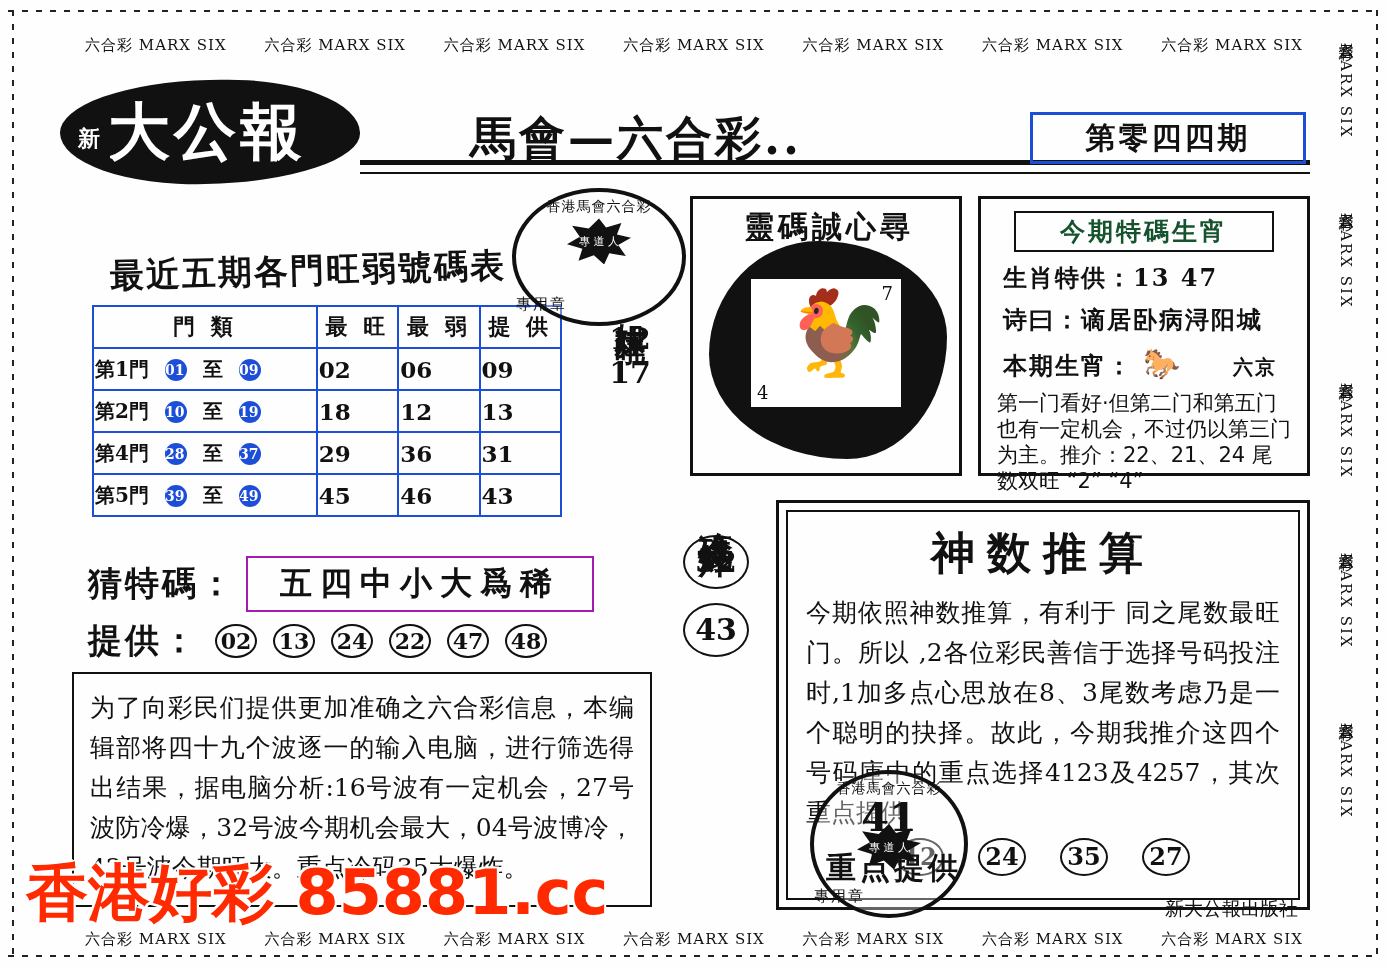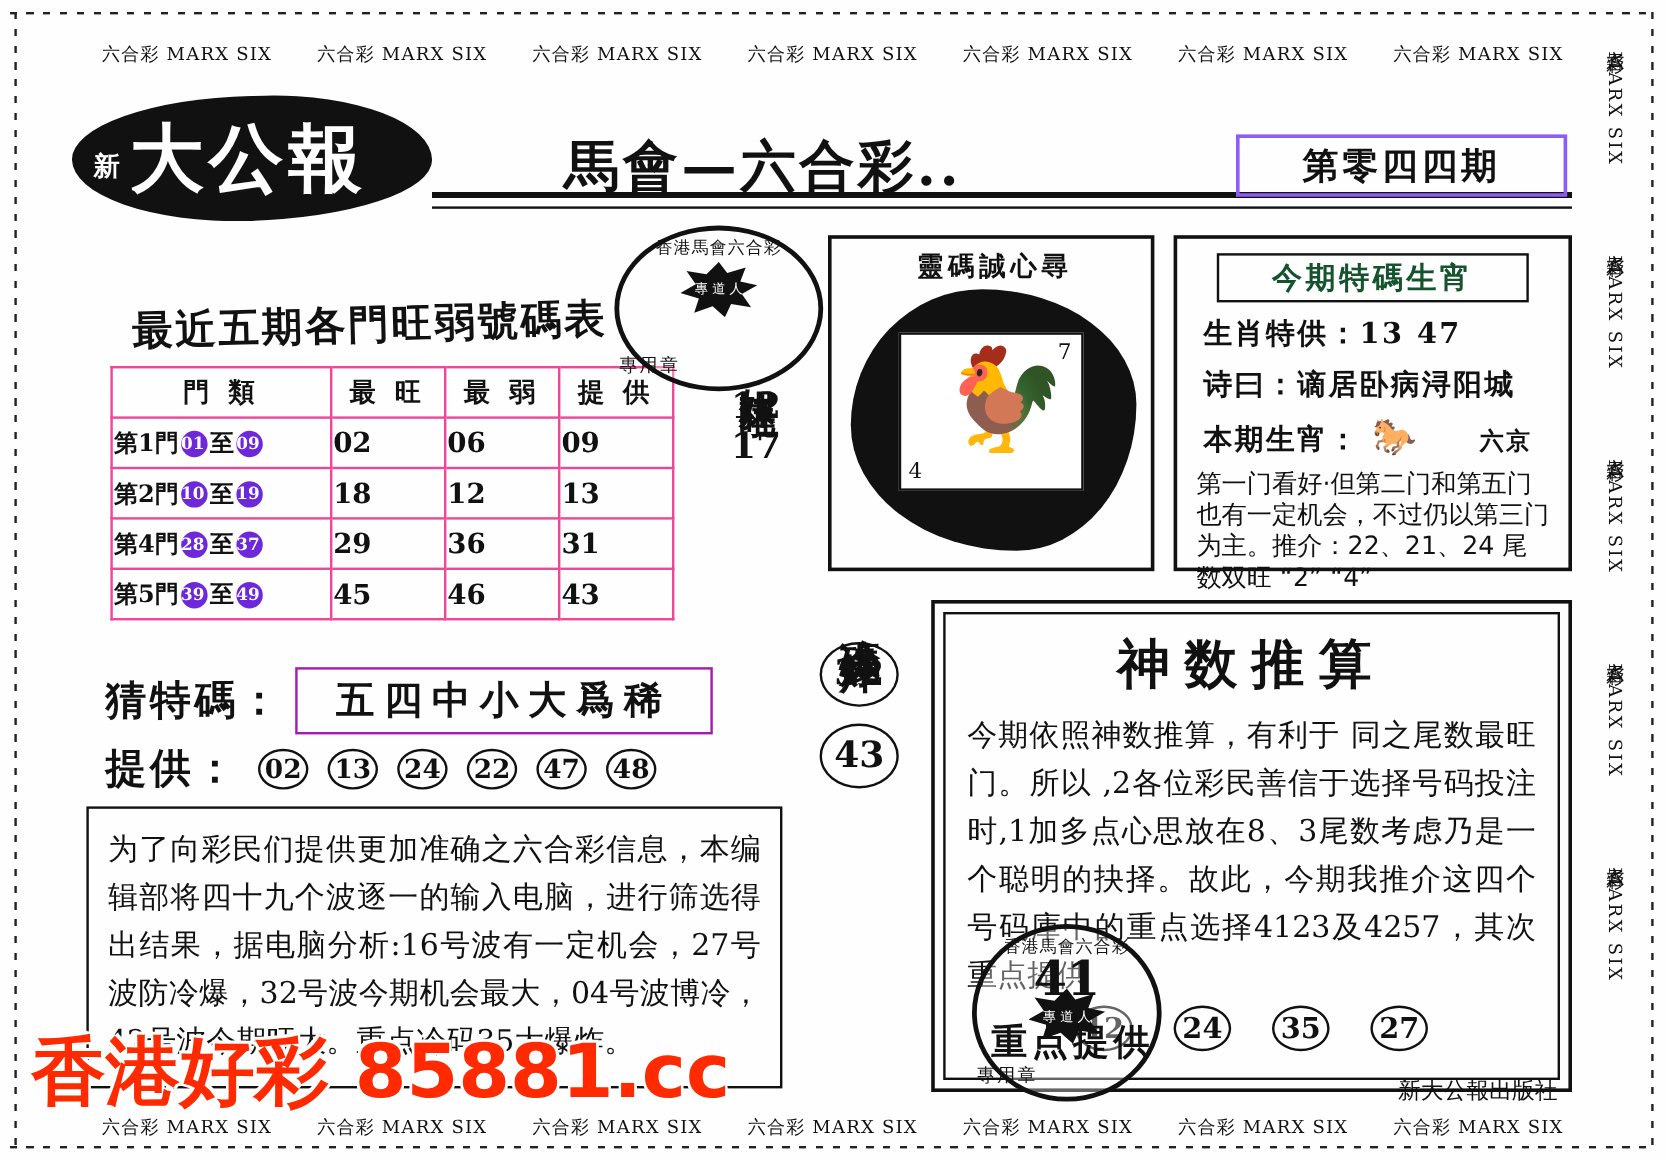--- a/index.html
+++ b/index.html
@@ -77,49 +77,49 @@
   .mast-rule2{
     position:absolute;left:360px;top:172px;width:950px;height:2px;background:#111;
   }
   .title-center{
     position:absolute;left:470px;top:108px;
     font-family:"DejaVu Serif","Liberation Serif",serif;
     font-weight:bold;font-size:46px;letter-spacing:3px;color:#111;
   }
   .issue-box{
     position:absolute;left:1030px;top:112px;width:270px;height:46px;
-    border:3px solid #8b5cf6;
+    border:3px solid #1d4ed8;
     display:flex;align-items:center;justify-content:center;
     font-family:"DejaVu Serif","Liberation Serif",serif;
     font-weight:bold;font-size:30px;letter-spacing:3px;color:#111;
   }
 
   
   .sect-title{
     position:absolute;left:110px;top:248px;
     font-family:"DejaVu Serif","Liberation Serif",serif;
     font-weight:bold;font-size:34px;letter-spacing:2px;color:#111;
     transform:rotate(-1.5deg);
   }
   table.mt{
     position:absolute;left:92px;top:305px;width:470px;
     border-collapse:collapse;
     font-family:"DejaVu Serif","Liberation Serif",serif;
     color:#111;
   }
   table.mt th,table.mt td{
-    border:2px solid #ec4899;
+    border:2px solid #1d4ed8;
     height:38px;font-size:23px;font-weight:bold;
   }
   table.mt th{font-size:22px;letter-spacing:4px;}
   table.mt td.first{font-size:20px;letter-spacing:0px;}
   .numdot{
     display:inline-block;width:22px;height:22px;line-height:22px;
-    border-radius:50%;background:#6d28d9;color:#fff;font-size:14px;
-    vertical-align:middle;margin:0 2px;
+    border-radius:50%;background:#1d4ed8;color:#fff;font-size:14px;
+    vertical-align:middle;margin:0 16px;
   }
 
   .guess-row{
     position:absolute;left:88px;top:556px;
     display:flex;align-items:center;
   }
   .guess-label{
     font-family:"DejaVu Serif","Liberation Serif",serif;
     font-weight:bold;font-size:34px;letter-spacing:3px;color:#111;
   }
@@ -174,21 +174,21 @@
   }
 
   
   .panel{
     position:absolute;border:3px solid #111;box-sizing:border-box;
   }
   #zodiac-panel{left:690px;top:196px;width:272px;height:280px;}
   .z-title{
     position:absolute;left:4px;top:8px;width:264px;text-align:center;
     font-family:"DejaVu Serif","Liberation Serif",serif;
-    font-weight:bold;font-size:22px;letter-spacing:4px;color:#111;
+    font-weight:bold;font-size:30px;letter-spacing:4px;color:#111;
   }
   .z-cloud{
     position:absolute;left:16px;top:42px;width:238px;height:218px;
     background:#111;
     border-radius:46% 54% 42% 58% / 52% 44% 56% 48%;
   }
   .z-inner{
     position:absolute;left:56px;top:78px;width:150px;height:128px;background:#fff;
     border:2px solid #111;
   }

